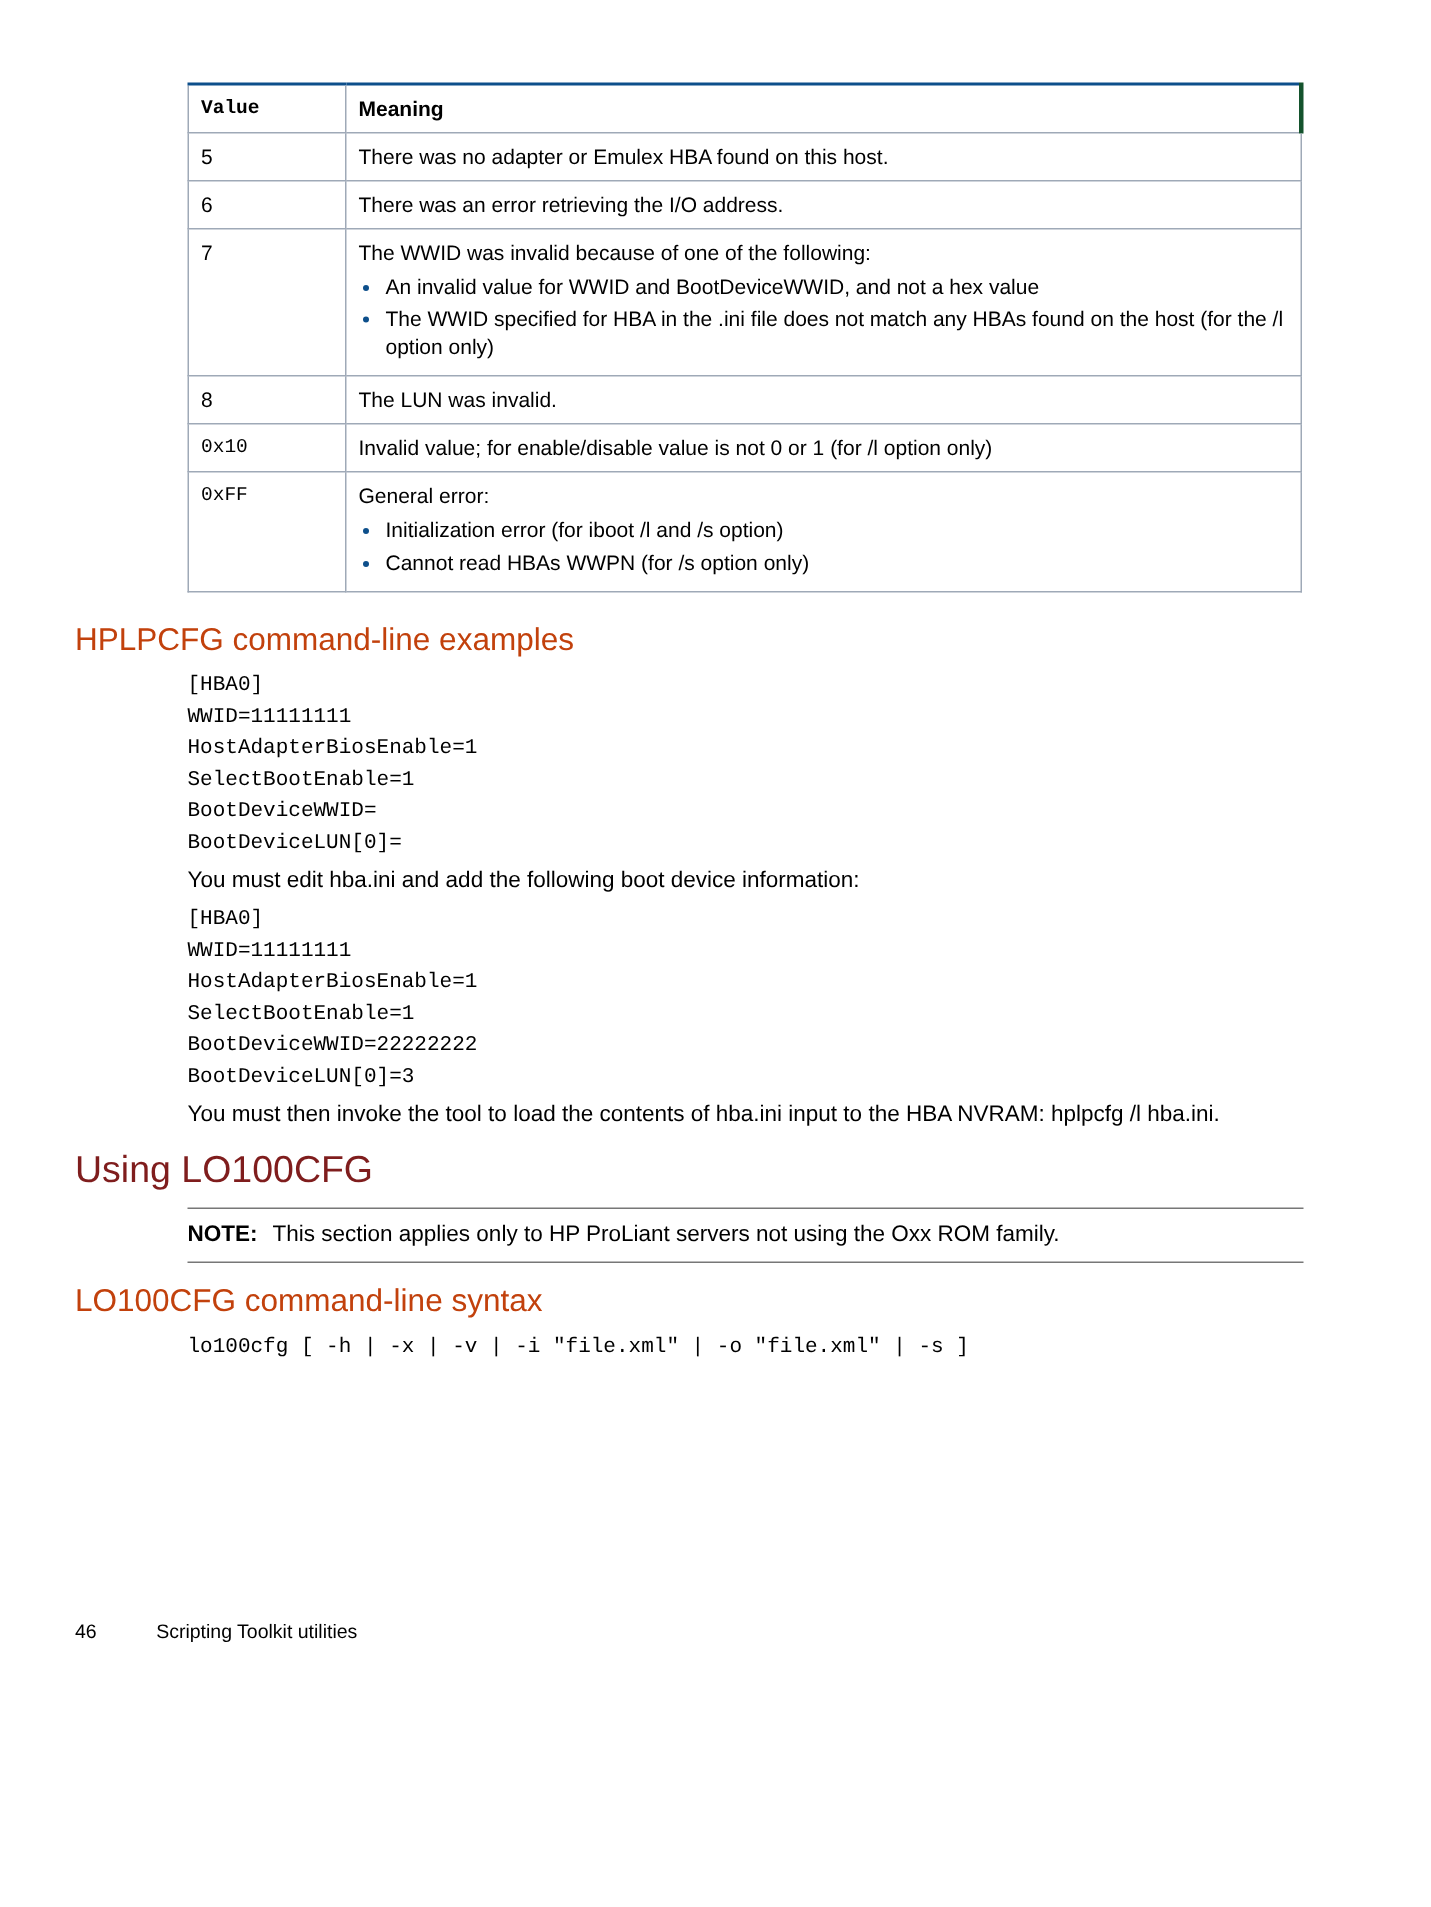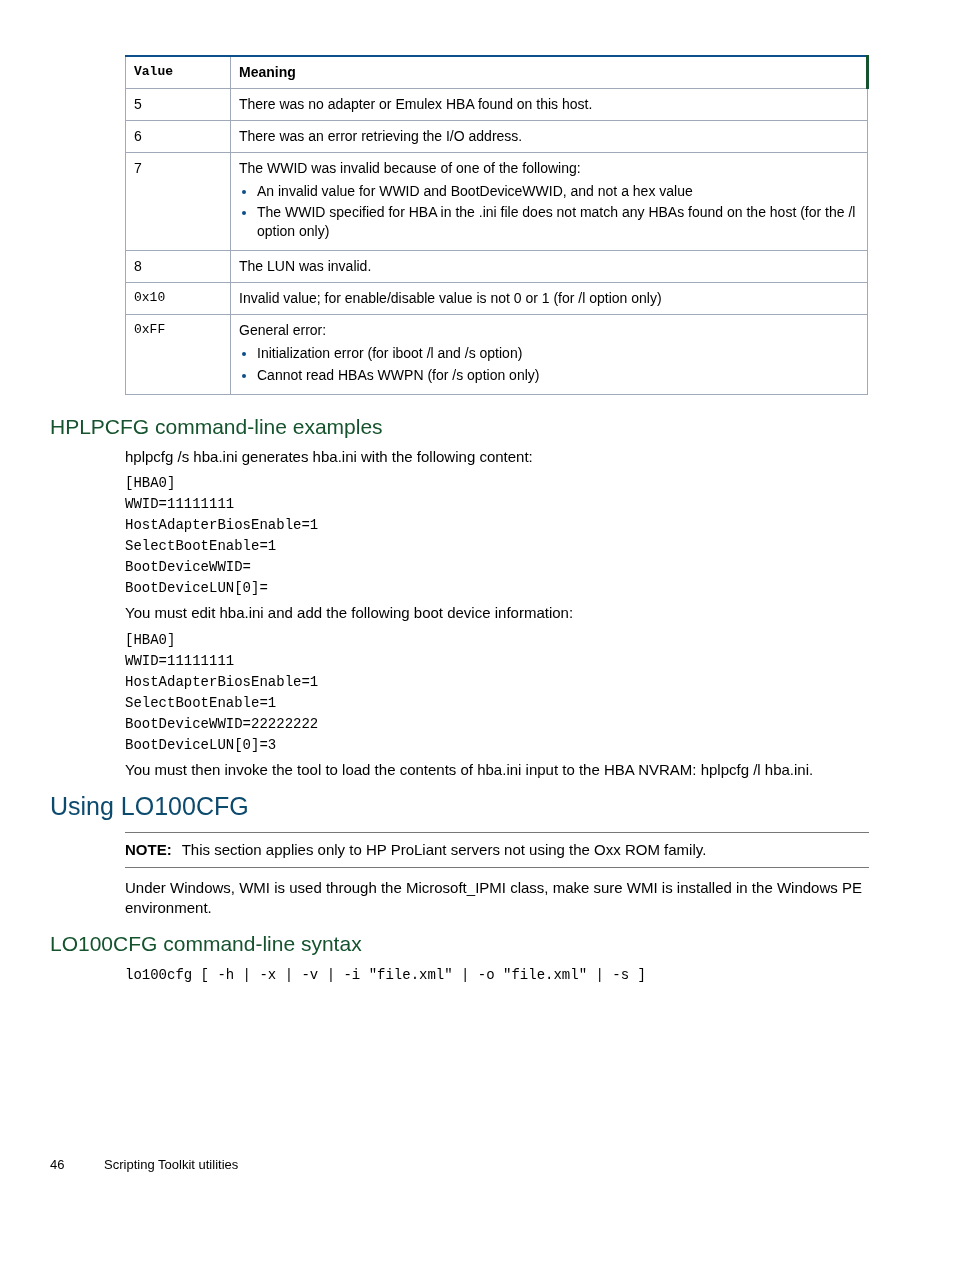--- a/index.html
+++ b/index.html
@@ -35,28 +35,28 @@
     font-weight: bold;
   }
   table thead th:first-child { border-left: 1px solid #9fa9b7; }
   table thead th:last-child { border-right: 3px solid #14532d; }
   .col-value { width: 105px; font-family: "Courier New", monospace; font-size: 13px; }
   .row-plain .col-value { font-family: Arial, Helvetica, sans-serif; font-size: 14px; }
   td ul { margin: 4px 0 2px 18px; padding: 0; }
   td ul li { margin-bottom: 3px; }
   td ul li::marker { color: #0d4f8b; }
   h2.section {
-    color: #0c4a6e;
+    color: #7f1d1d;
     font-weight: normal;
     font-size: 25px;
     margin: 10px 0 8px 0;
     font-family: Arial, Helvetica, sans-serif;
   }
   h3.subsection {
-    color: #14532d;
+    color: #c2410c;
     font-weight: normal;
     font-size: 21px;
     margin: 12px 0 6px 0;
   }
   .para { margin: 4px 0 6px 0; }
   .code {
     font-family: "Courier New", monospace;
     font-size: 14px;
     line-height: 1.5;
     white-space: pre;
@@ -115,21 +115,20 @@
         <td>General error:<ul>
             <li>Initialization error (for iboot /l and /s option)</li>
             <li>Cannot read HBAs WWPN (for /s option only)</li>
           </ul></td>
       </tr>
     </tbody>
 </table>
 
 <h3 class="subsection">HPLPCFG command-line examples</h3>
 <div class="content-indent">
-  <p class="para">hplpcfg /s hba.ini generates hba.ini with the following content:</p>
   <div class="code">[HBA0]
 WWID=11111111
 HostAdapterBiosEnable=1
 SelectBootEnable=1
 BootDeviceWWID=
 BootDeviceLUN[0]=</div>
   <p class="para">You must edit hba.ini and add the following boot device information:</p>
   <div class="code">[HBA0]
 WWID=11111111
 HostAdapterBiosEnable=1
@@ -137,21 +136,20 @@
 BootDeviceWWID=22222222
 BootDeviceLUN[0]=3</div>
   <p class="para">You must then invoke the tool to load the contents of hba.ini input to the HBA NVRAM: hplpcfg /l hba.ini.</p>
 </div>
 
 <h2 class="section">Using LO100CFG</h2>
 <div class="content-indent">
   <div class="note-block">
     <span class="note-label">NOTE:</span><span>This section applies only to HP ProLiant servers not using the Oxx ROM family.</span>
   </div>
-  <p class="para">Under Windows, WMI is used through the Microsoft_IPMI class, make sure WMI is installed in the Windows PE environment.</p>
 </div>
 
 <h3 class="subsection">LO100CFG command-line syntax</h3>
 <div class="content-indent">
   <div class="code">lo100cfg [ -h | -x | -v | -i "file.xml" | -o "file.xml" | -s ]</div>
 </div>
 
 <div class="footer">
   <span class="pagenum">46</span>
   <span>Scripting Toolkit utilities</span>

